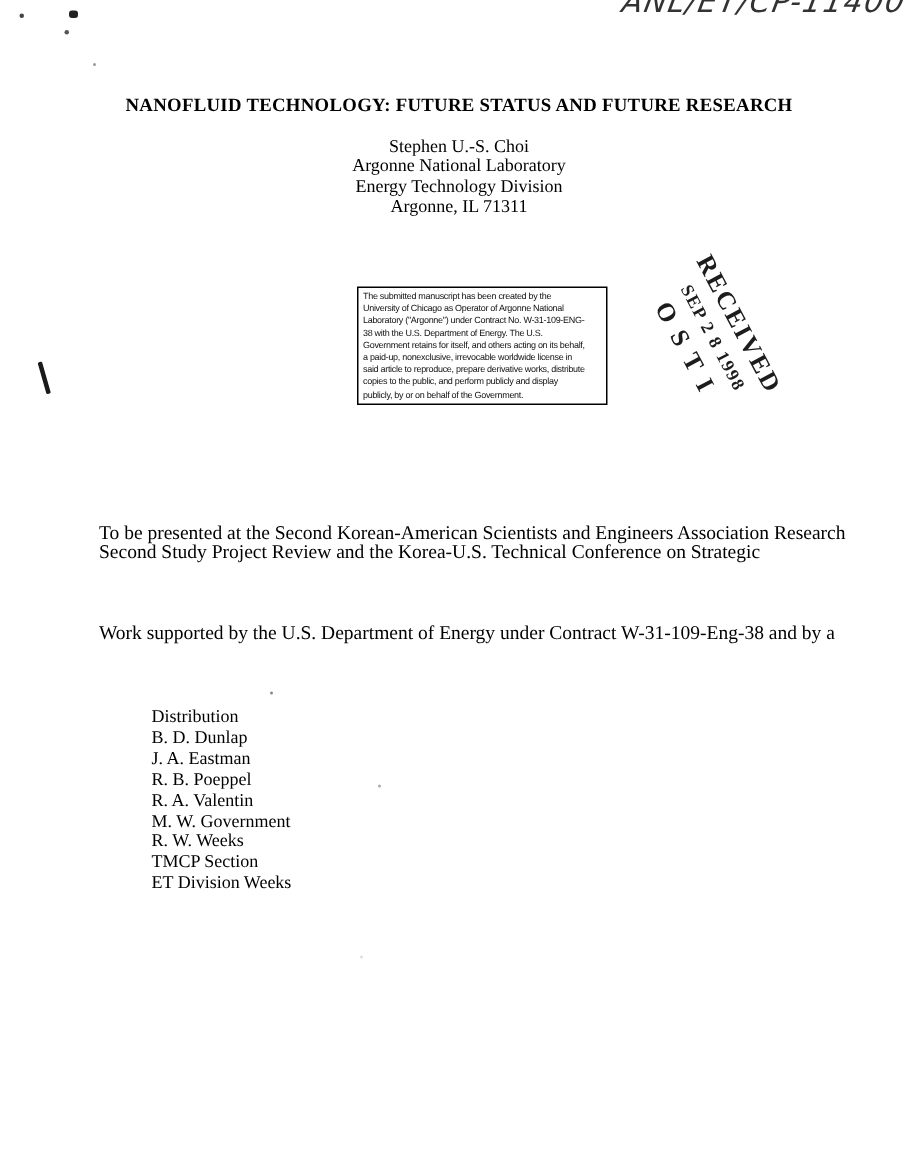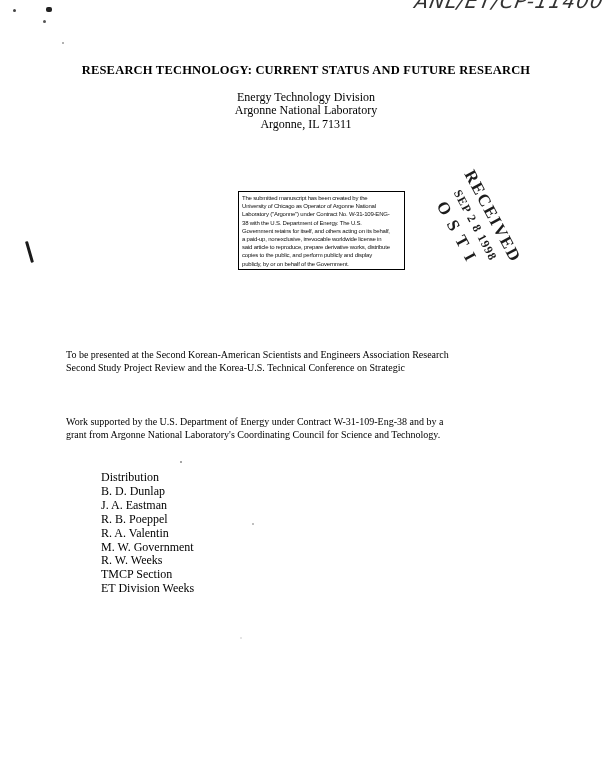--- a/index.html
+++ b/index.html
@@ -32,21 +32,21 @@
   }
   .disclaimer div { white-space:nowrap; overflow:hidden; }
   .stamp {
     position:absolute; left:385px; top:196px; width:180px;
     transform:rotate(62deg); transform-origin:50% 50%;
     text-align:center; color:#1c1c1c; font-family:"Liberation Serif", serif;
   }
   .stamp-big { font-size:17px; font-weight:bold; letter-spacing:1.5px; line-height:20px; }
   .stamp-date { font-size:12px; font-weight:bold; letter-spacing:1px; line-height:15px; margin-top:2px; }
   .stamp-osti { font-size:17px; font-weight:bold; letter-spacing:8px; line-height:20px; margin-top:2px; }
-  .para { position:absolute; left:66px; font-size:10px; line-height:13.4px;font-family:Liberation Serif, serif; }
+  .para { position:absolute; left:66px; font-size:13px; line-height:13.4px;font-family:Liberation Serif, serif; }
   .para div { white-space:nowrap; }
   .para1 { top:348px; }
   .para2 { top:404px;margin-top:11px; }
   .distribution { position:absolute; left:101px; top:471px; font-size:12px; line-height:13.9px; }
   .distribution .heading { }
   .distribution div { white-space:nowrap; }
   .pen-mark {
     position:absolute; left:28px; top:241px; width:2.5px; height:22px;
     background:#1a1a1a; transform:rotate(-16deg); border-radius:1px;
   }
@@ -67,25 +67,26 @@
   <div class="handwritten">ANL/ET/CP-11400</div>
 
   <div class="speck s1"></div>
   <div class="speck s2"></div>
   <div class="speck s3"></div>
   <div class="speck s4"></div>
   <div class="speck s5"></div>
   <div class="speck s6"></div>
   <div class="speck s7"></div>
 
-  <div class="title">RESEARCH TECHNOLOGY: CURRENT STATUS AND FUTURE RESEARCH</div>
+  <div class="title">NANOFLUID TECHNOLOGY: FUTURE STATUS AND FUTURE RESEARCH</div>
 
   <div class="author">
+    <div>Stephen U.-S. Choi</div>
+    <div>Argonne National Laboratory</div>
     <div>Energy Technology Division</div>
-    <div>Argonne National Laboratory</div>
     <div>Argonne, IL 71311</div>
   </div>
 
   <div class="disclaimer">
     <div>The submitted manuscript has been created by the</div>
     <div>University of Chicago as Operator of Argonne National</div>
     <div>Laboratory ("Argonne") under Contract No. W-31-109-ENG-</div>
     <div>38 with the U.S. Department of Energy. The U.S.</div>
     <div>Government retains for itself, and others acting on its behalf,</div>
     <div>a paid-up, nonexclusive, irrevocable worldwide license in</div>
@@ -102,21 +103,20 @@
 
   <div class="pen-mark"></div>
 
   <div class="para para1">
     <div>To be presented at the Second Korean-American Scientists and Engineers Association Research</div>
     <div>Second Study Project Review and the Korea-U.S. Technical Conference on Strategic</div>
   </div>
 
   <div class="para para2">
     <div>Work supported by the U.S. Department of Energy under Contract W-31-109-Eng-38 and by a</div>
-    <div>grant from Argonne National Laboratory's Coordinating Council for Science and Technology.</div>
   </div>
 
   <div class="distribution">
     <div class="heading">Distribution</div>
     <div>B. D. Dunlap</div>
     <div>J. A. Eastman</div>
     <div>R. B. Poeppel</div>
     <div>R. A. Valentin</div>
     <div>M. W. Government</div>
     <div>R. W. Weeks</div>

